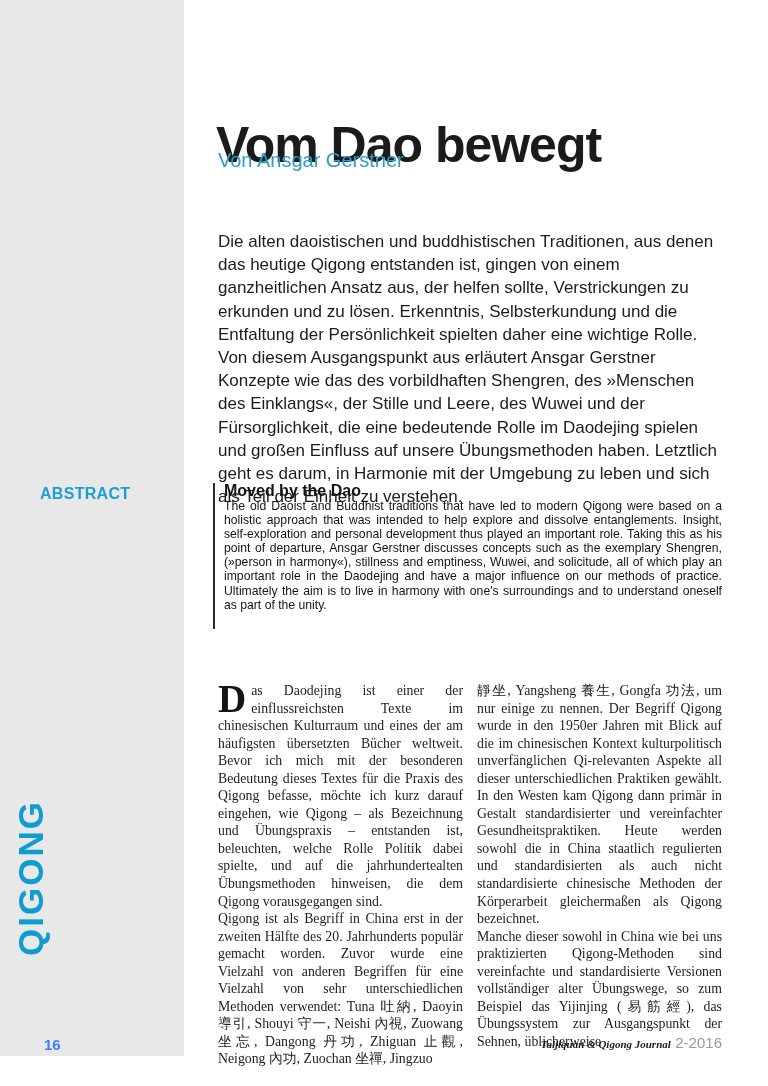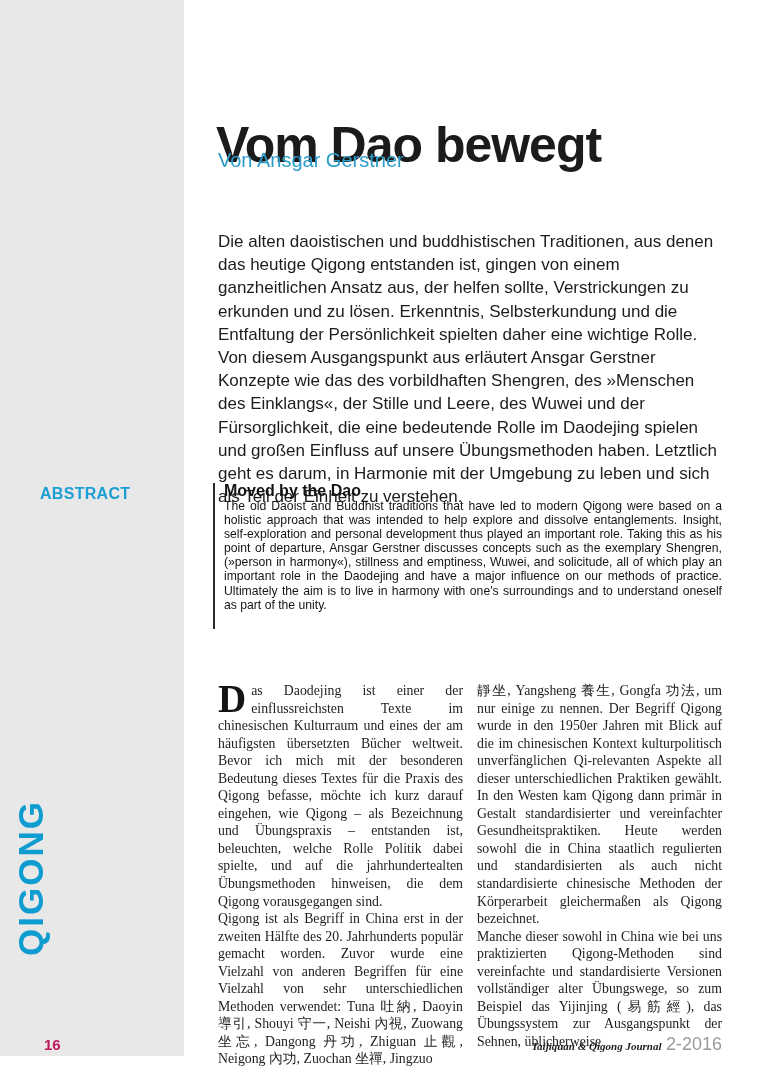--- a/index.html
+++ b/index.html
@@ -46,30 +46,30 @@
     font-size:13.8px;line-height:17.55px;text-align:justify;color:#1d1d1d;
   }
   .col1{left:218px;}
   .col2{left:477px;}
   .col p{margin:0;}
   .dropcap{
     float:left;font-size:39px;line-height:31px;font-weight:bold;
     padding:1px 5px 0 0;color:#141414;
   }
   .footer-page{
-    position:absolute;left:44px;top:1036px;font-size:15px;font-weight:bold;color:#be185d;
+    position:absolute;left:44px;top:1036px;font-size:15px;font-weight:bold;color:#3b82f6;
   }
   .footer-right{
     position:absolute;left:380px;top:1034px;width:342px;text-align:right;white-space:nowrap;
   }
   .journal-name{
     font-family:"Liberation Serif","DejaVu Serif",serif;
     font-style:italic;font-weight:bold;font-size:11px;color:#1b1b1b;
   }
-  .journal-issue{font-size:18px;color:#9a9a9a;}
+  .journal-issue{font-size:15px;color:#9a9a9a;}
 </style>
 </head>
 <body>
 
 <div class="sidebar"></div>
 
 <div class="vertical-label">QIGONG</div>
 
 <h1 class="page-title">Vom Dao bewegt</h1>
 

